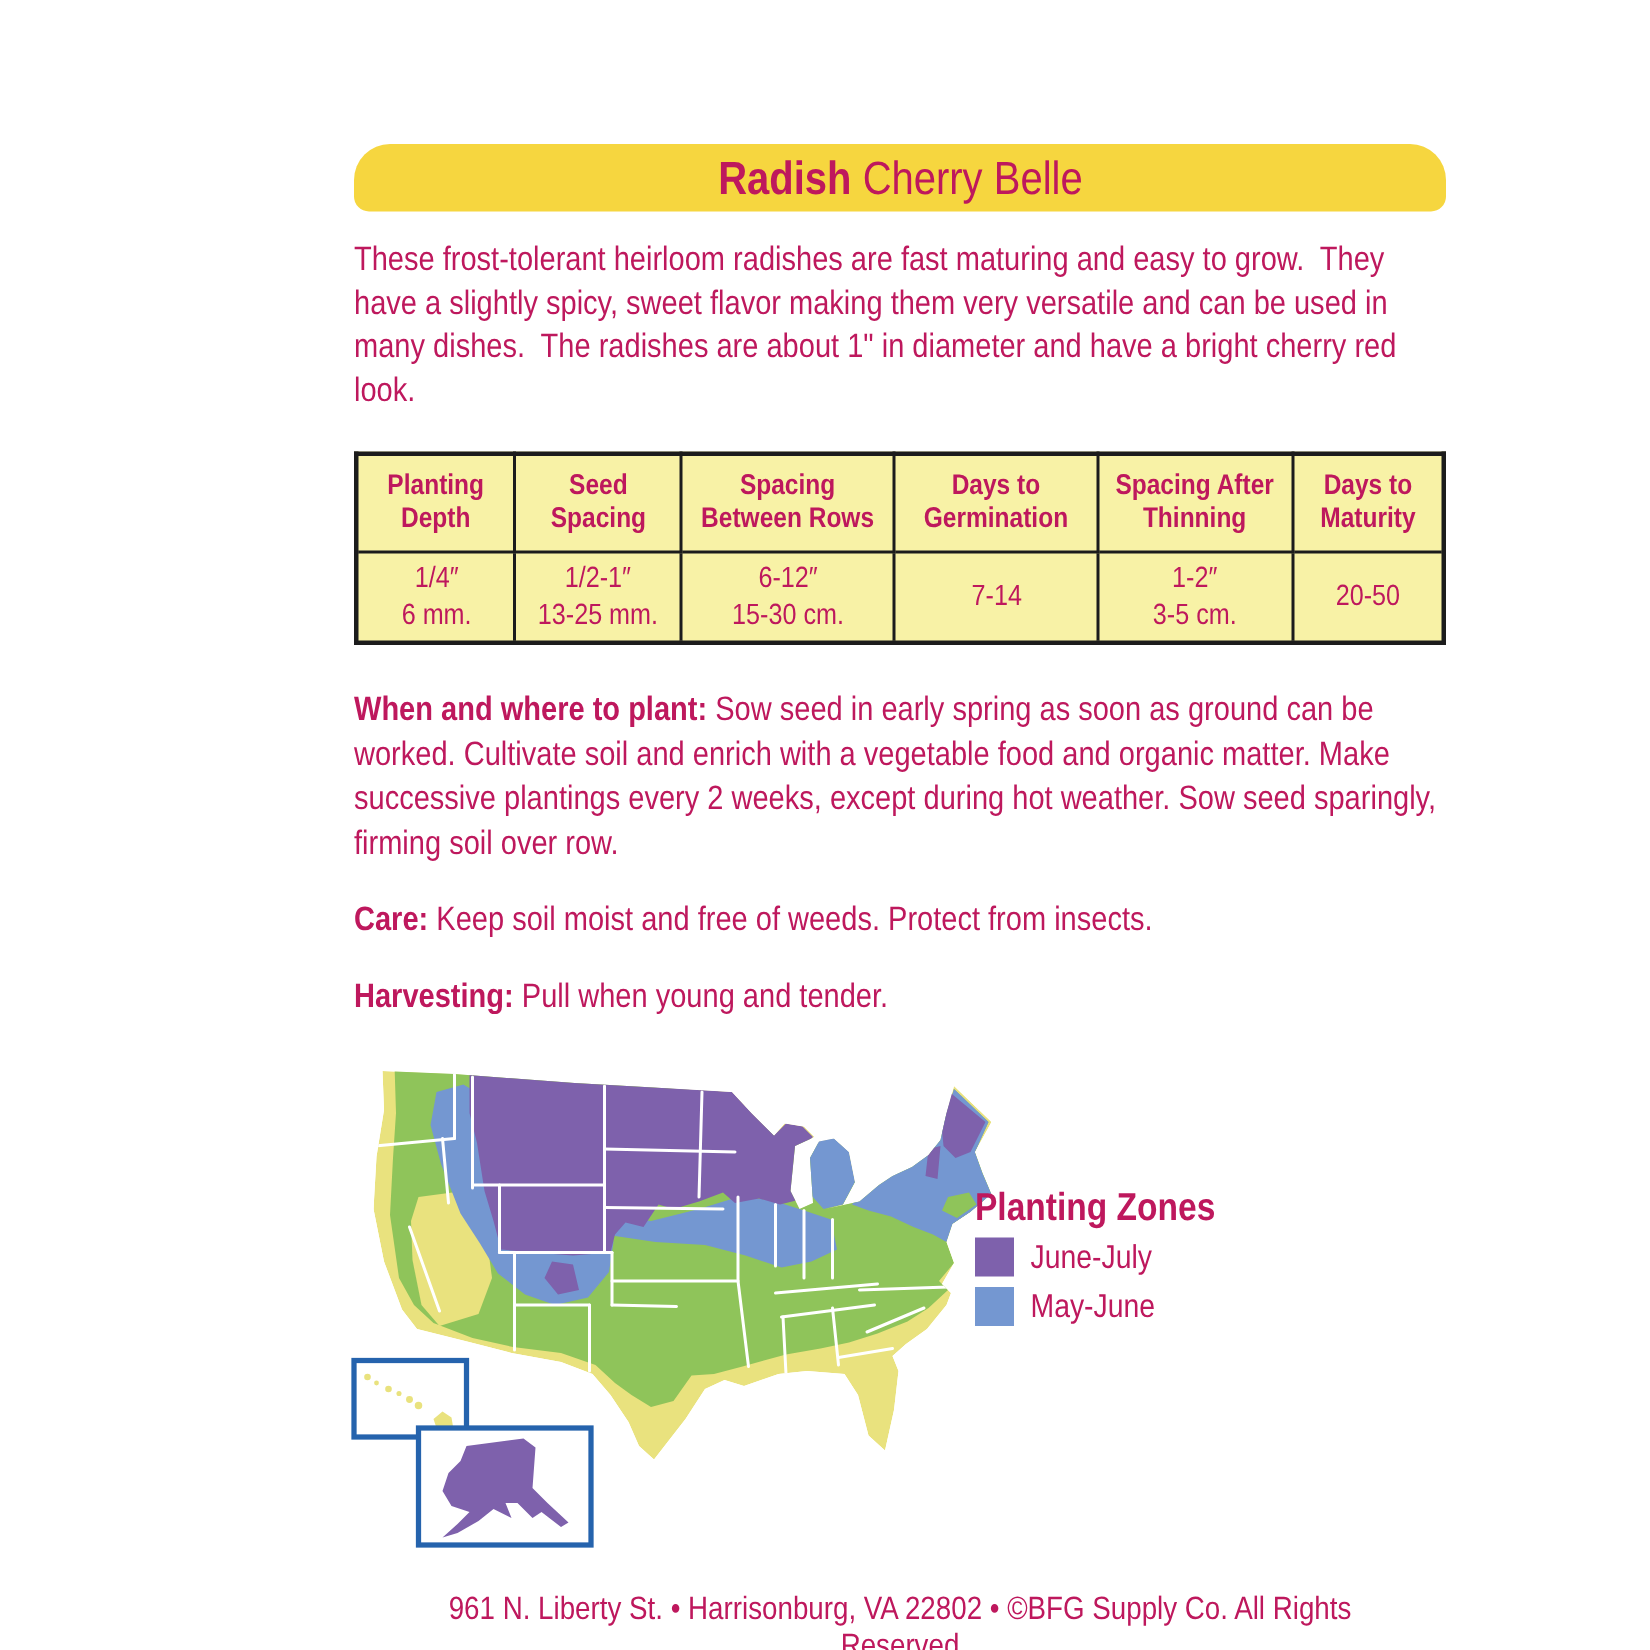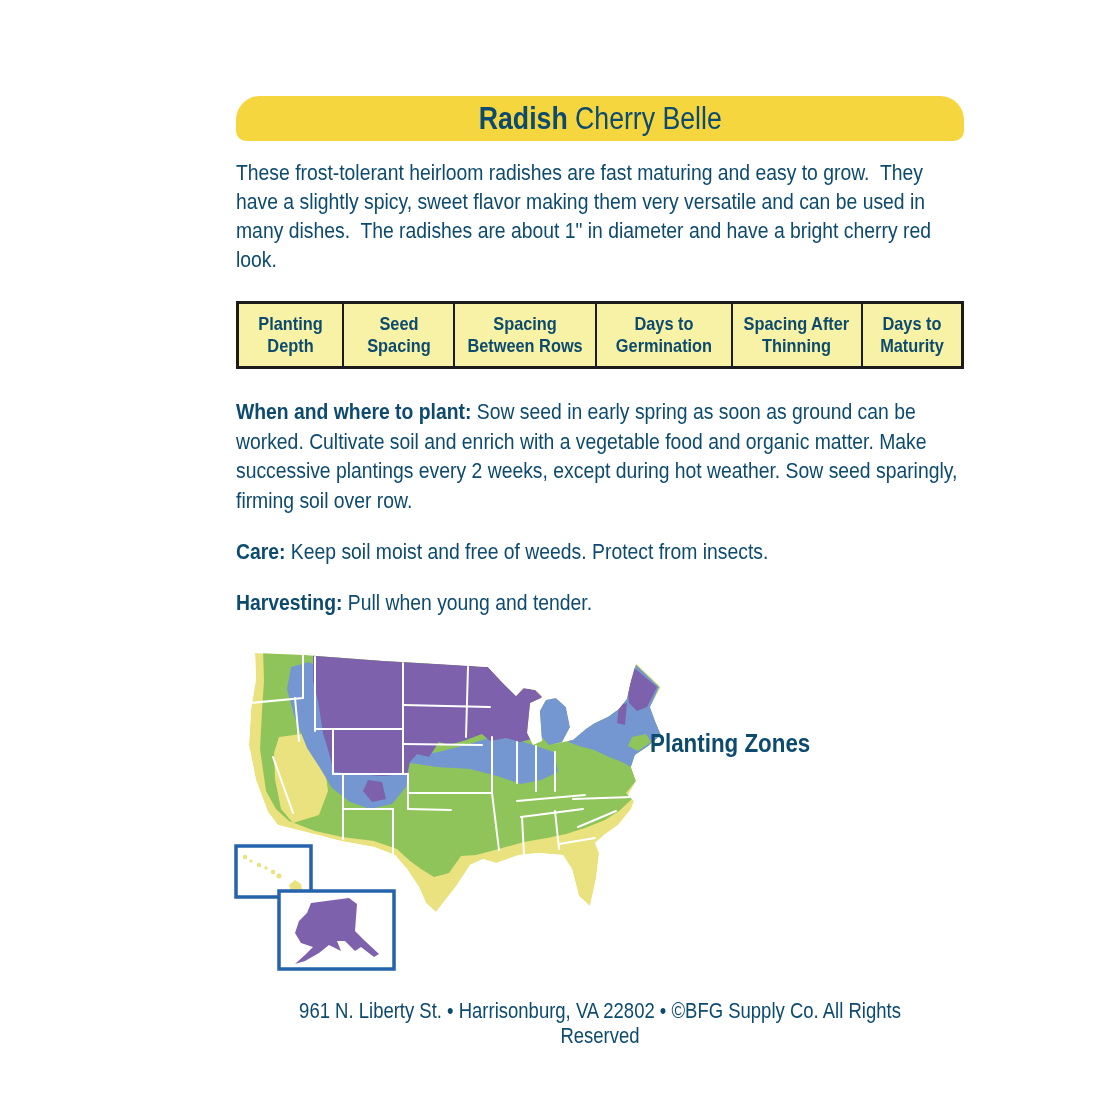--- a/index.html
+++ b/index.html
@@ -1,17 +1,17 @@
 <!DOCTYPE html>
 <html><head>
 <meta charset="utf-8">
 <style>
   * { margin:0; padding:0; box-sizing:border-box; }
   body { background:#ffffff; font-family:"Liberation Sans", sans-serif; }
-  .page { position:relative; width:1000px; height:1100px; background:#ffffff; color:#0c4a6e; overflow:hidden; margin:0 auto; }
+  .page { position:relative; width:1000px; height:1100px; background:#ffffff; color:#be185d; overflow:hidden; margin:0 auto; }
   .content { position:absolute; left:186px; top:96px; width:728px; }
 
   
   .cx  { transform:scaleX(0.86); transform-origin:0 0; width:116.3%; }
   .cxc { display:inline-block; transform:scaleX(0.86); transform-origin:50% 50%; white-space:pre-line; }
 
   .header-bar { height:45px; border-radius:24px 24px 10px 10px; text-align:center; line-height:45px; }
   .header-bar .title { font-size:31px; line-height:45px; white-space:nowrap; }
   .title .b { font-weight:bold; }
 
@@ -66,20 +66,32 @@
         <th><span class="cxc">Seed
 Spacing</span></th>
         <th><span class="cxc">Spacing
 Between Rows</span></th>
         <th><span class="cxc">Days to
 Germination</span></th>
         <th><span class="cxc">Spacing After
 Thinning</span></th>
         <th><span class="cxc">Days to
 Maturity</span></th>
+      </tr>
+      <tr>
+        <td><span class="cxc">1/4″
+6 mm.</span></td>
+        <td><span class="cxc">1/2-1″
+13-25 mm.</span></td>
+        <td><span class="cxc">6-12″
+15-30 cm.</span></td>
+        <td><span class="cxc">7-14</span></td>
+        <td><span class="cxc">1-2″
+3-5 cm.</span></td>
+        <td><span class="cxc">20-50</span></td>
       </tr>
     </tbody>
       </table>
 
     <p class="section s0 cx"><span class="lbl">When and where to plant:</span> <span>Sow seed in early spring as soon as ground can be worked. Cultivate soil and enrich with a vegetable food and organic matter. Make successive plantings every 2 weeks, except during hot weather. Sow seed sparingly, firming soil over row.</span></p>
     <p class="section s1 cx"><span class="lbl">Care:</span> <span>Keep soil moist and free of weeds. Protect from insects.</span></p>
     <p class="section s2 cx"><span class="lbl">Harvesting:</span> <span>Pull when young and tender.</span></p>
 
     <div class="map-section">
       <svg class="map-svg" width="433" height="340" viewBox="0 0 433 340" xmlns="http://www.w3.org/2000/svg">
@@ -151,19 +163,27 @@
         </g>
 
         <g>
           <rect x="46" y="250" width="115" height="78" stroke-width="3.5" fill="#FFFFFF" stroke="#2563AD"></rect>
           <path d="M78,262 L116,257 L124,263 L122,290 L132,300 L146,313 L141,316 L128,306 L122,310 L112,300 L104,300 L108,310 L96,304 L86,312 L72,320 L62,323 L72,314 L80,306 L68,302 L62,292 L66,280 L74,272 Z" fill="#7E61AC"></path>
         </g>
       </svg>
 
       <div class="legend">
         <div class="legend-title cx">Planting Zones</div>
+        <div class="legend-item">
+          <div class="legend-swatch" style="background-color: rgb(126, 97, 172);"></div>
+          <div class="legend-label cx">June-July</div>
+        </div>
+        <div class="legend-item">
+          <div class="legend-swatch" style="background-color: rgb(116, 151, 209);"></div>
+          <div class="legend-label cx">May-June</div>
+        </div>
       </div>
     </div>
 
     <p class="footer"><span class="cxc">961 N. Liberty St. • Harrisonburg, VA 22802 • ©BFG Supply Co. All Rights Reserved</span></p>
 
   </div>
 </div>
 
 </body></html>

